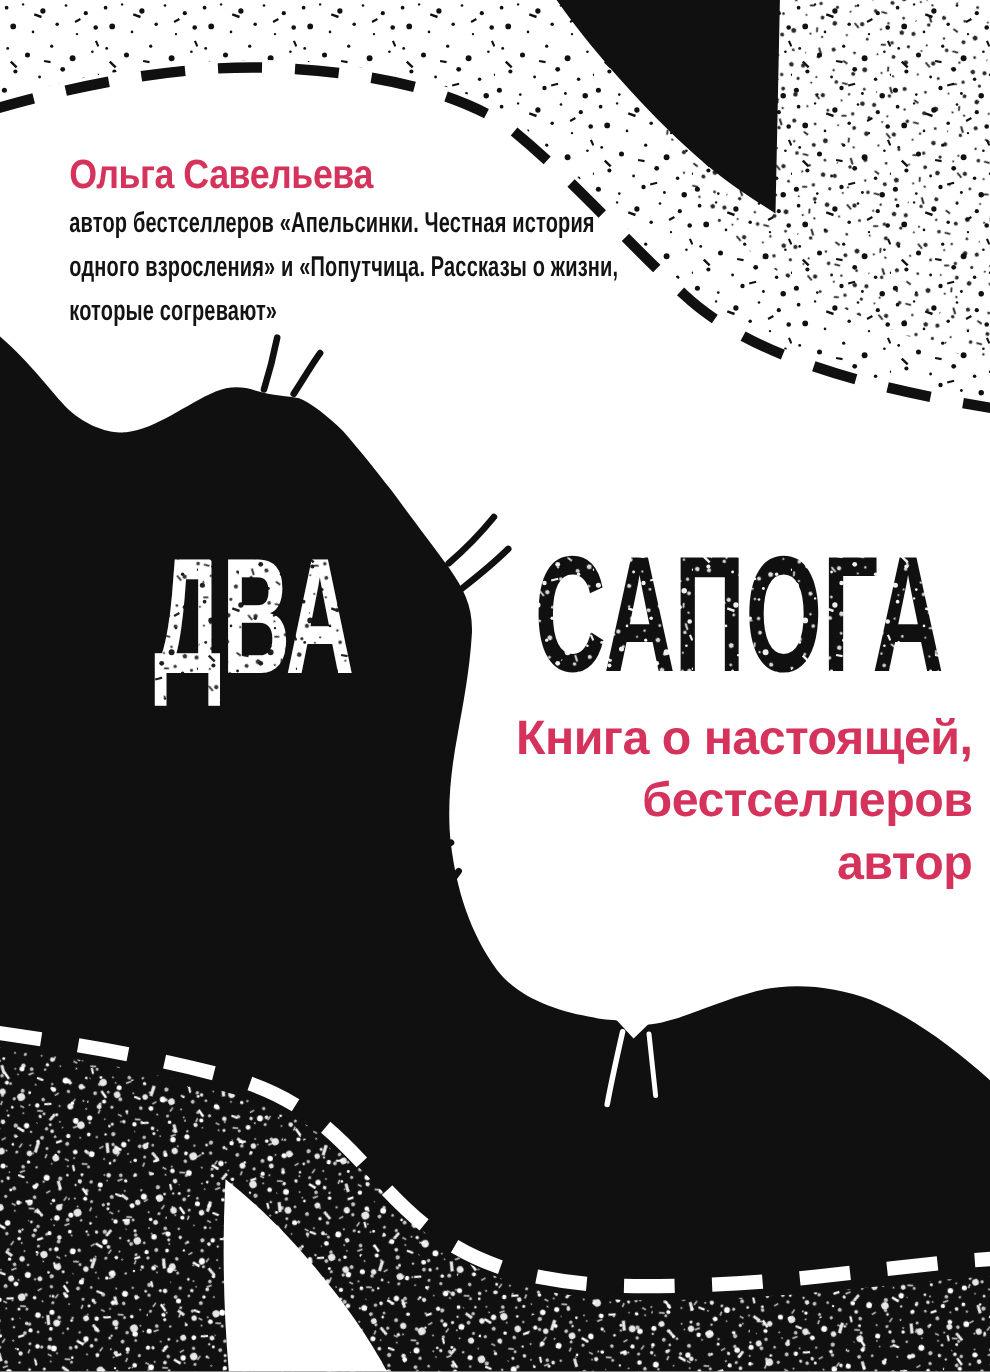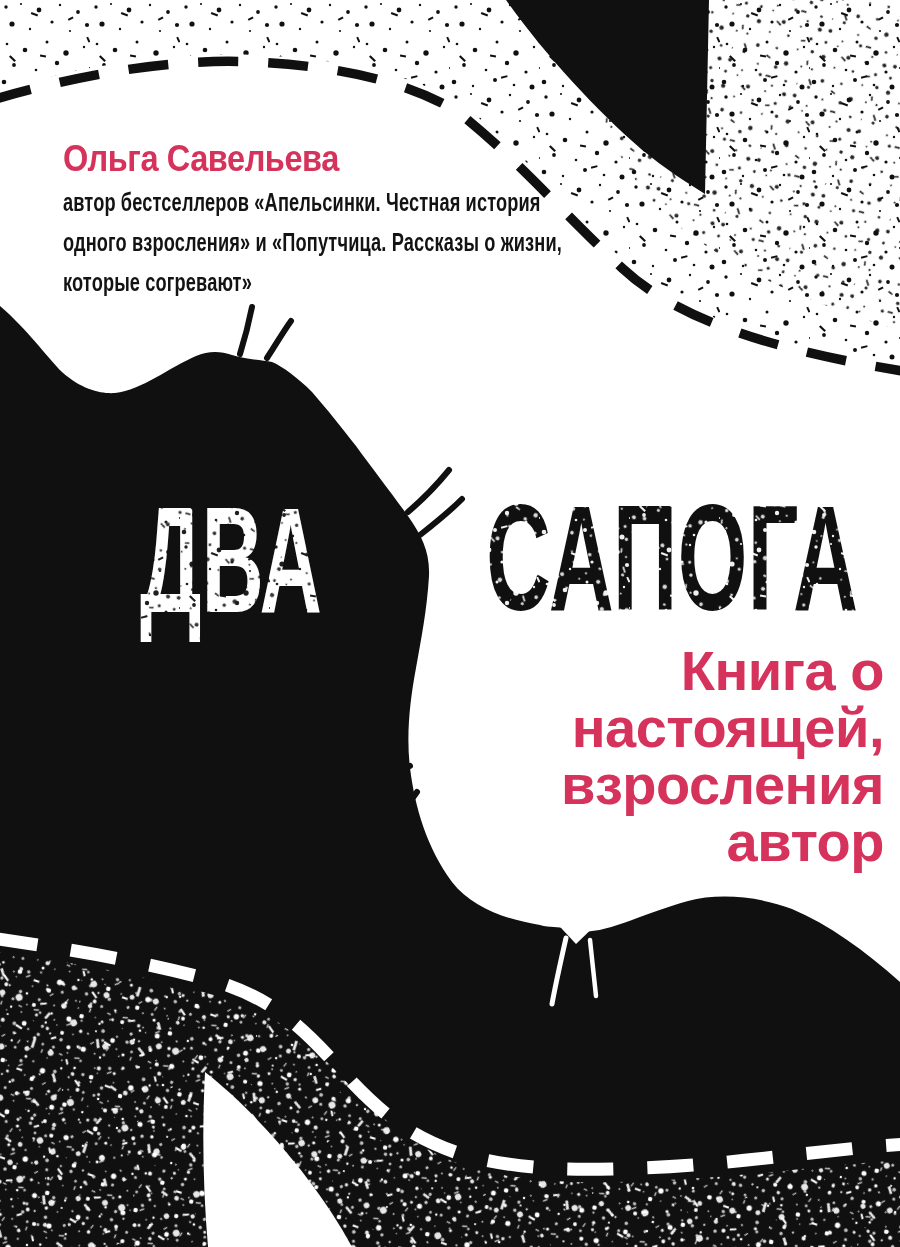--- a/index.html
+++ b/index.html
@@ -14,21 +14,21 @@
     left:63px;top:138px;font-size:37px;font-weight:bold;color:#d5335b;
     transform:scale(0.88,1);transform-origin:0 0;white-space:nowrap;letter-spacing:-0.5px;
   }
   .bio{
     left:63px;top:182px;font-size:26px;font-weight:bold;color:#131313;
     line-height:40px;transform:scale(0.70,1);transform-origin:0 0;white-space:nowrap;
     letter-spacing:0.2px;
   }
   .subtitle{
     right:16px;top:642px;width:430px;text-align:right;
-    font-size:56px;font-weight:bold;color:#d5335b;line-height:57px;
+    font-size:44px;font-weight:bold;color:#d5335b;line-height:57px;
     letter-spacing:-0.5px;
   }
   .title-svg text{font-family:"Liberation Sans","DejaVu Sans",sans-serif;font-weight:bold;}
 </style>
 </head>
 <body>
 
 <div class="cover">
 
   <svg class="art title-svg" viewBox="0 0 900 1247" width="900" height="1247" aria-hidden="true">
@@ -149,17 +149,17 @@
   <div class="txt author-name">Ольга Савельева</div>
 
   <div class="txt bio">
     <div>автор бестселлеров «Апельсинки. Честная история</div>
     <div>одного взросления» и «Попутчица. Рассказы о жизни,</div>
     <div>которые согревают»</div>
   </div>
 
   <div class="txt subtitle">
     <div>Книга о настоящей,</div>
-    <div>взросления</div>
+    <div>бестселлеров</div>
     <div>автор</div>
   </div>
 
 </div>
 
 </body></html>

